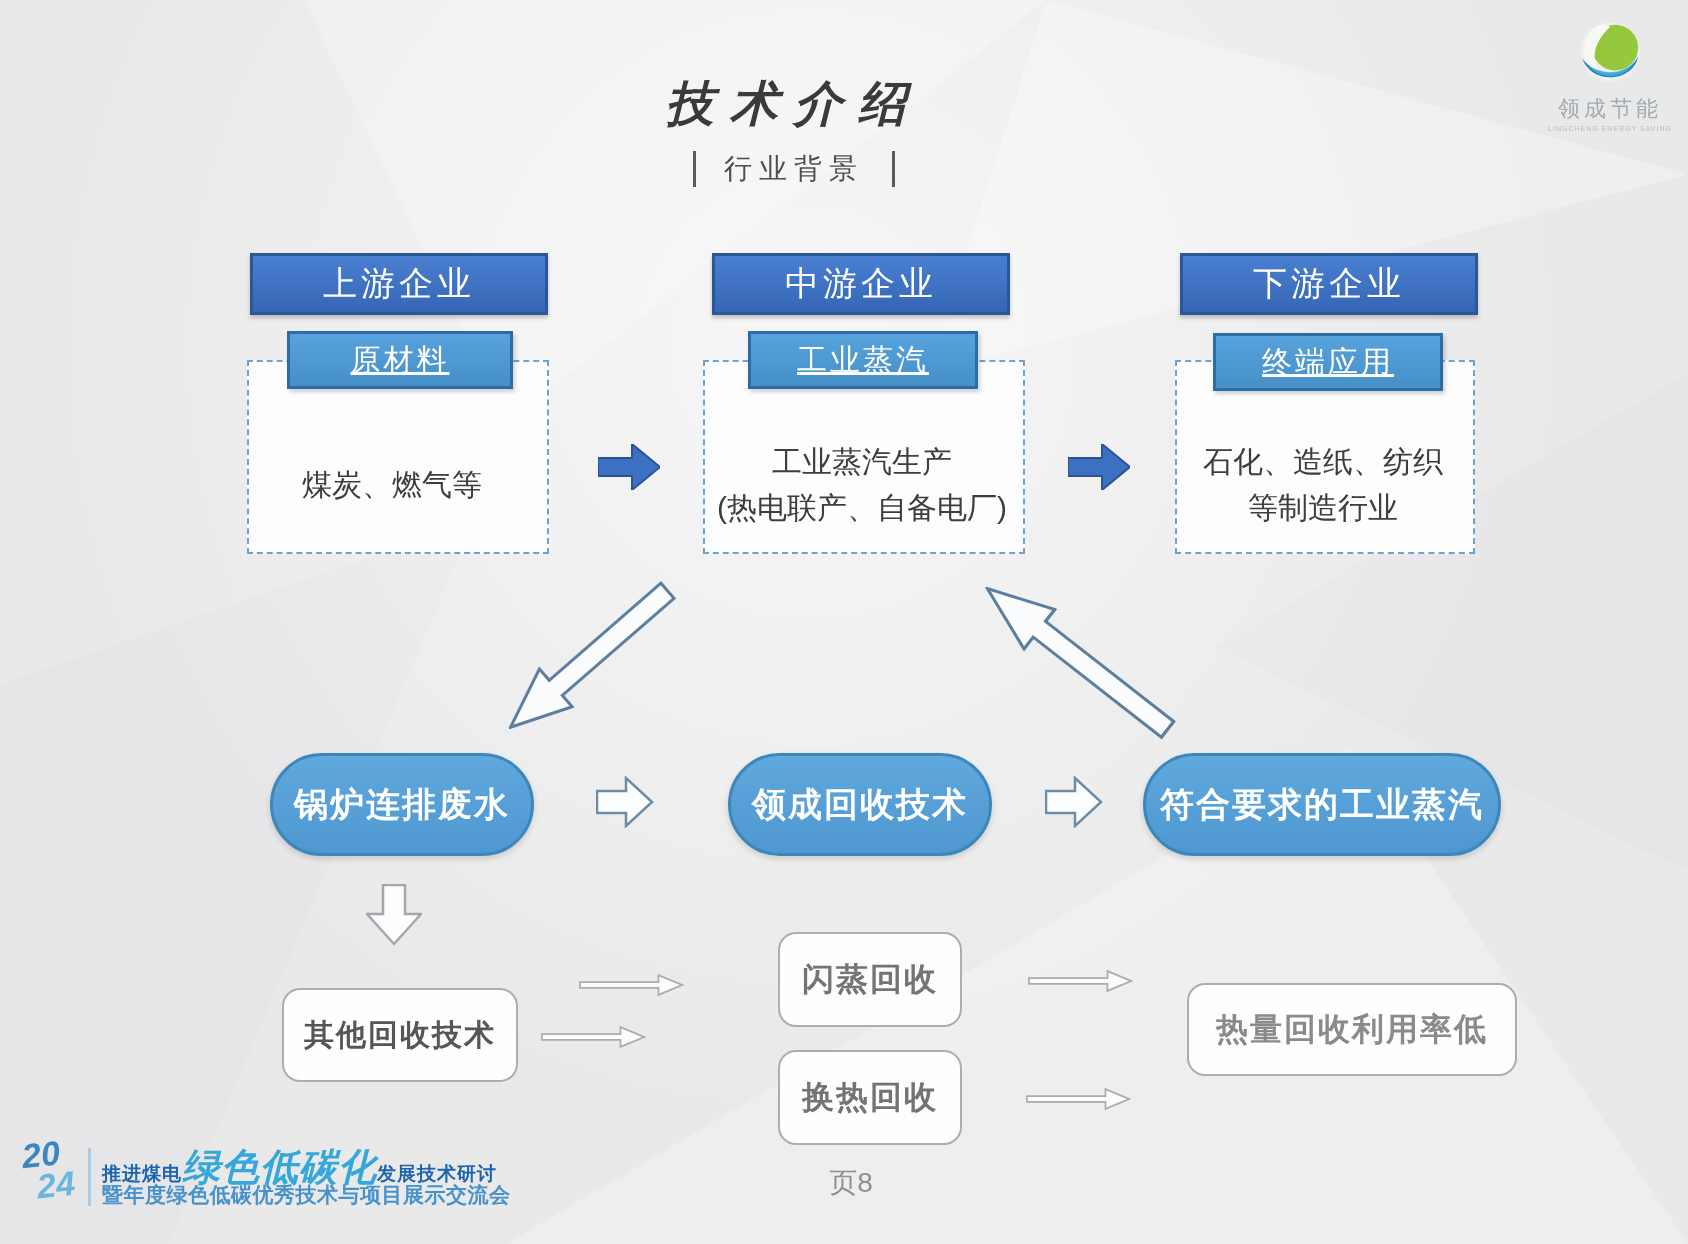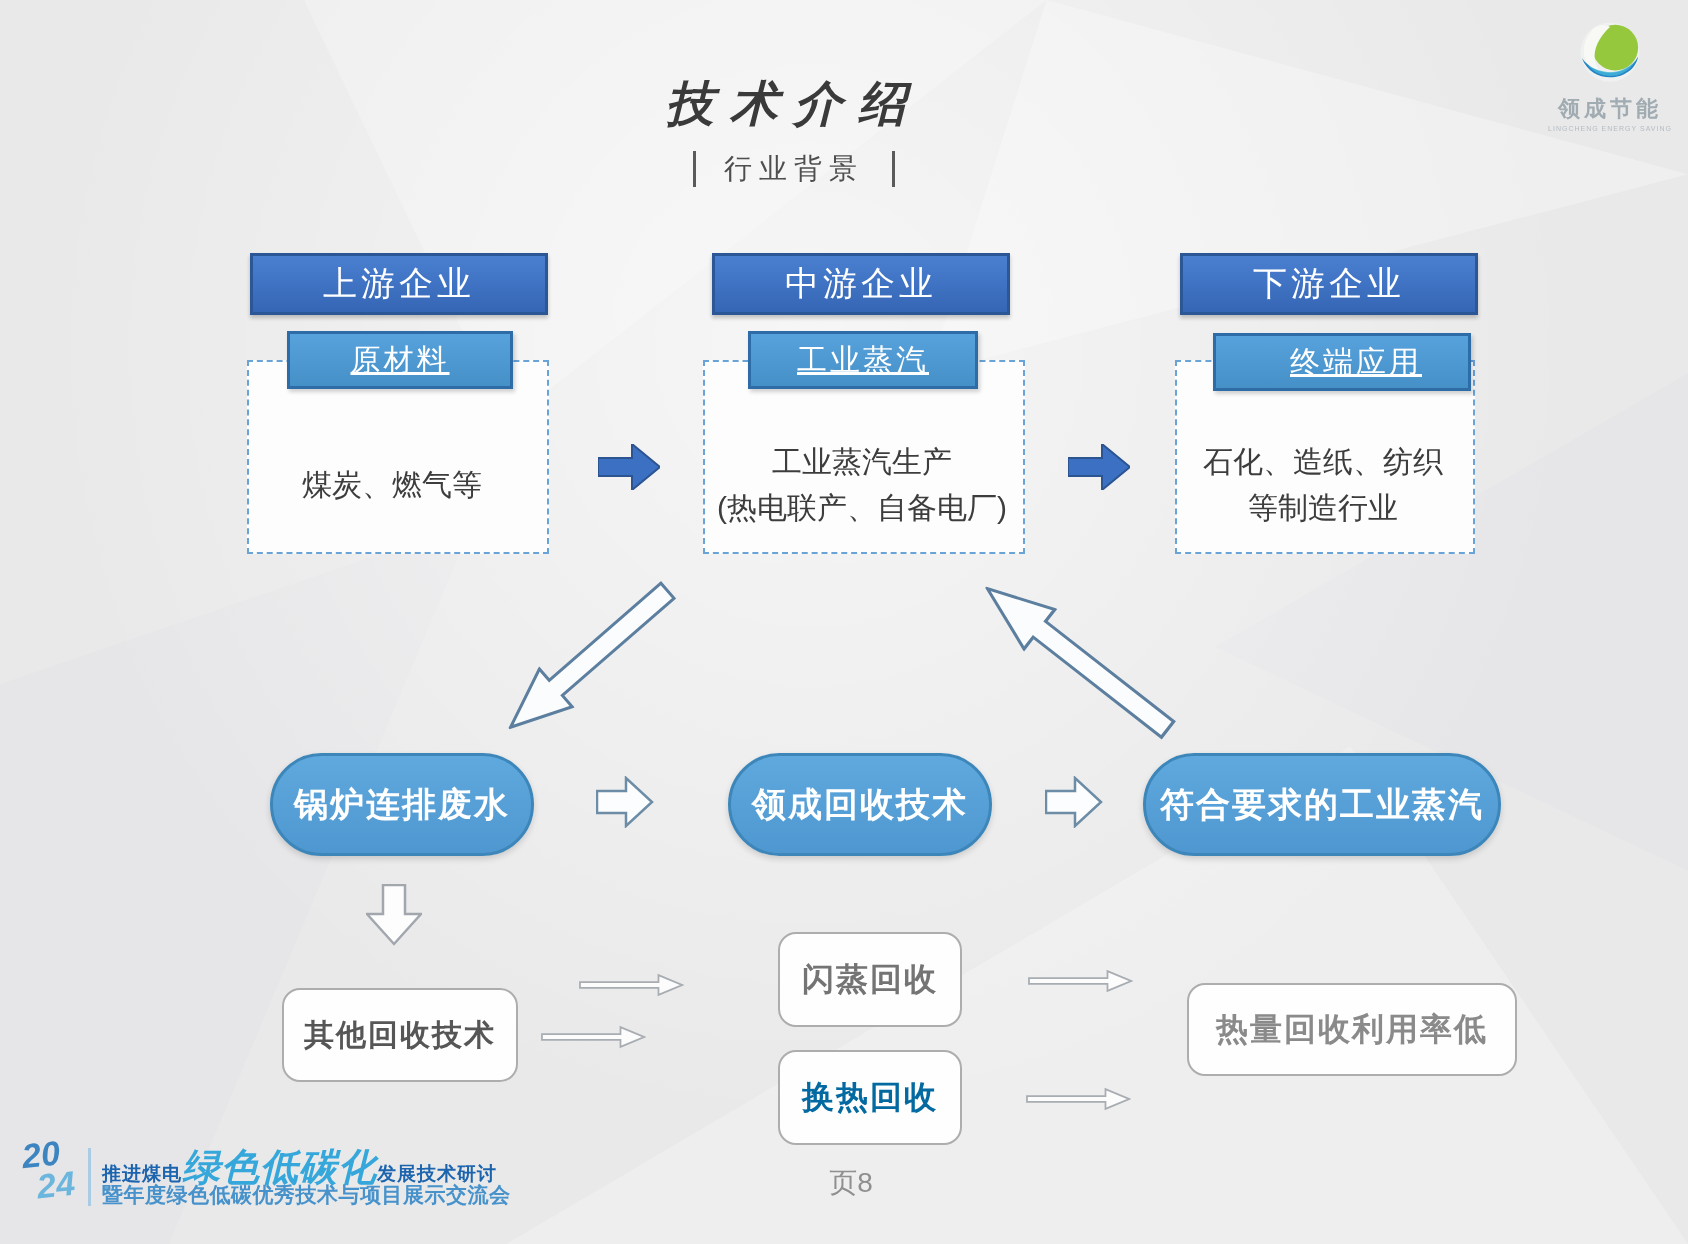--- a/index.html
+++ b/index.html
@@ -12,21 +12,21 @@
   .title{position:absolute;left:444px;top:72px;width:700px;text-align:center;
          font-family:"DejaVu Serif",serif;font-style:italic;font-weight:700;
          font-size:48px;letter-spacing:16px;color:#3a3a3a;}
   .subtitle-row{position:absolute;left:444px;top:150px;width:700px;display:flex;align-items:center;justify-content:center;gap:28px;}
   .subtitle-bar{width:3px;height:36px;background:#5a5a5a;}
   .subtitle-text{font-size:28px;letter-spacing:7px;color:#4e4e4e;}
 
   
   .logo-wrap{position:absolute;left:1540px;top:18px;width:140px;text-align:center;}
   .logo-mark{width:74px;height:74px;margin:0 auto;display:block;}
-  .logo-name{font-size:22px;font-weight:bold;letter-spacing:4px;color:#a0abb2;margin-top:2px;text-align:center;}
+  .logo-name{font-size:22px;font-weight:normal;letter-spacing:4px;color:#a0abb2;margin-top:2px;text-align:center;}
   .logo-tagline{font-size:7px;letter-spacing:1px;color:#b3bcc2;margin-top:1px;}
 
   
   .hdr{position:absolute;height:56px;background:linear-gradient(#4a7fd0,#3566b5);border:3px solid #2b5796;
        color:#fff;display:flex;align-items:center;justify-content:center;font-size:34px;letter-spacing:4px;
        box-shadow:0 3px 4px rgba(0,0,0,.22);z-index:4;}
   .tag{position:absolute;height:52px;background:linear-gradient(#57a2dc,#4690c8);border:3px solid #2d6ca6;
        color:#fff;display:flex;align-items:center;justify-content:center;font-size:30px;letter-spacing:3px;
        box-shadow:2px 3px 4px rgba(0,0,0,.18);z-index:5;text-decoration:underline;}
   .dash{position:absolute;top:360px;height:190px;background:#fdfdfe;border:2px dashed #6aa3d8;z-index:1;}
@@ -106,21 +106,21 @@
   <div class="cnt" style="left:693px;width:338px;">
     <span>工业蒸汽生产</span>
     <span>(热电联产、自备电厂)</span>
   </div>
 
   <svg class="arrow" style="left:1068px;top:444px;" width="62" height="46" viewBox="0 0 62 46">
     <polygon points="0,14 34,14 34,0 62,23 34,46 34,32 0,32" fill="#3b70c2" stroke="#2b5491" stroke-width="2"></polygon>
   </svg>
 
   <div class="hdr" style="left:1180px;top:253px;width:292px;text-align:right;">下游企业</div>
-  <div class="tag" style="left:1213px;top:333px;width:224px;padding-left:28px;">终端应用</div>
+  <div class="tag" style="left:1213px;top:333px;width:224px;">终端应用</div>
   <div class="dash" style="left:1175px;width:296px;"></div>
   <div class="cnt" style="left:1175px;width:296px;">
     <span>石化、造纸、纺织</span>
     <span>等制造行业</span>
   </div>
 
   <div class="arrow" style="left:483px;top:632px;width:212px;height:54px;transform:rotate(139deg);">
     <svg width="212" height="54" viewBox="0 0 212 54">
       <polygon points="2,17 150,17 150,2 210,27 150,52 150,37 2,37" fill="#fbfcfd" stroke="#5d7f9f" stroke-width="3"></polygon>
     </svg>
@@ -152,21 +152,21 @@
   <div class="wbox" style="left:282px;top:988px;width:232px;height:90px;font-size:30px;color:#565656;">其他回收技术</div>
 
   <svg class="arrow" style="left:578px;top:972px;" width="106" height="26" viewBox="0 0 108 26">
     <polygon points="2,10 82,10 82,3 106,13 82,23 82,16 2,16" fill="#fcfcfd" stroke="#a8adb2" stroke-width="1.8"></polygon>
   </svg>
   <svg class="arrow" style="left:540px;top:1024px;" width="106" height="26" viewBox="0 0 108 26">
     <polygon points="2,10 82,10 82,3 106,13 82,23 82,16 2,16" fill="#fcfcfd" stroke="#a8adb2" stroke-width="1.8"></polygon>
   </svg>
 
   <div class="wbox" style="left:778px;top:932px;width:180px;height:91px;font-size:32px;color:#747474;">闪蒸回收</div>
-  <div class="wbox" style="left:778px;top:1050px;width:180px;height:91px;font-size:32px;color:#0369a1;">换热回收</div>
+  <div class="wbox" style="left:778px;top:1050px;width:180px;height:91px;font-size:32px;color:#737373;">换热回收</div>
 
   <svg class="arrow" style="left:1027px;top:968px;" width="106" height="26" viewBox="0 0 108 26">
     <polygon points="2,10 82,10 82,3 106,13 82,23 82,16 2,16" fill="#fcfcfd" stroke="#a8adb2" stroke-width="1.8"></polygon>
   </svg>
   <svg class="arrow" style="left:1025px;top:1086px;" width="106" height="26" viewBox="0 0 108 26">
     <polygon points="2,10 82,10 82,3 106,13 82,23 82,16 2,16" fill="#fcfcfd" stroke="#a8adb2" stroke-width="1.8"></polygon>
   </svg>
 
   <div class="wbox" style="left:1187px;top:983px;width:326px;height:89px;font-size:32px;color:#8a8a8a;">热量回收利用率低</div>
 

